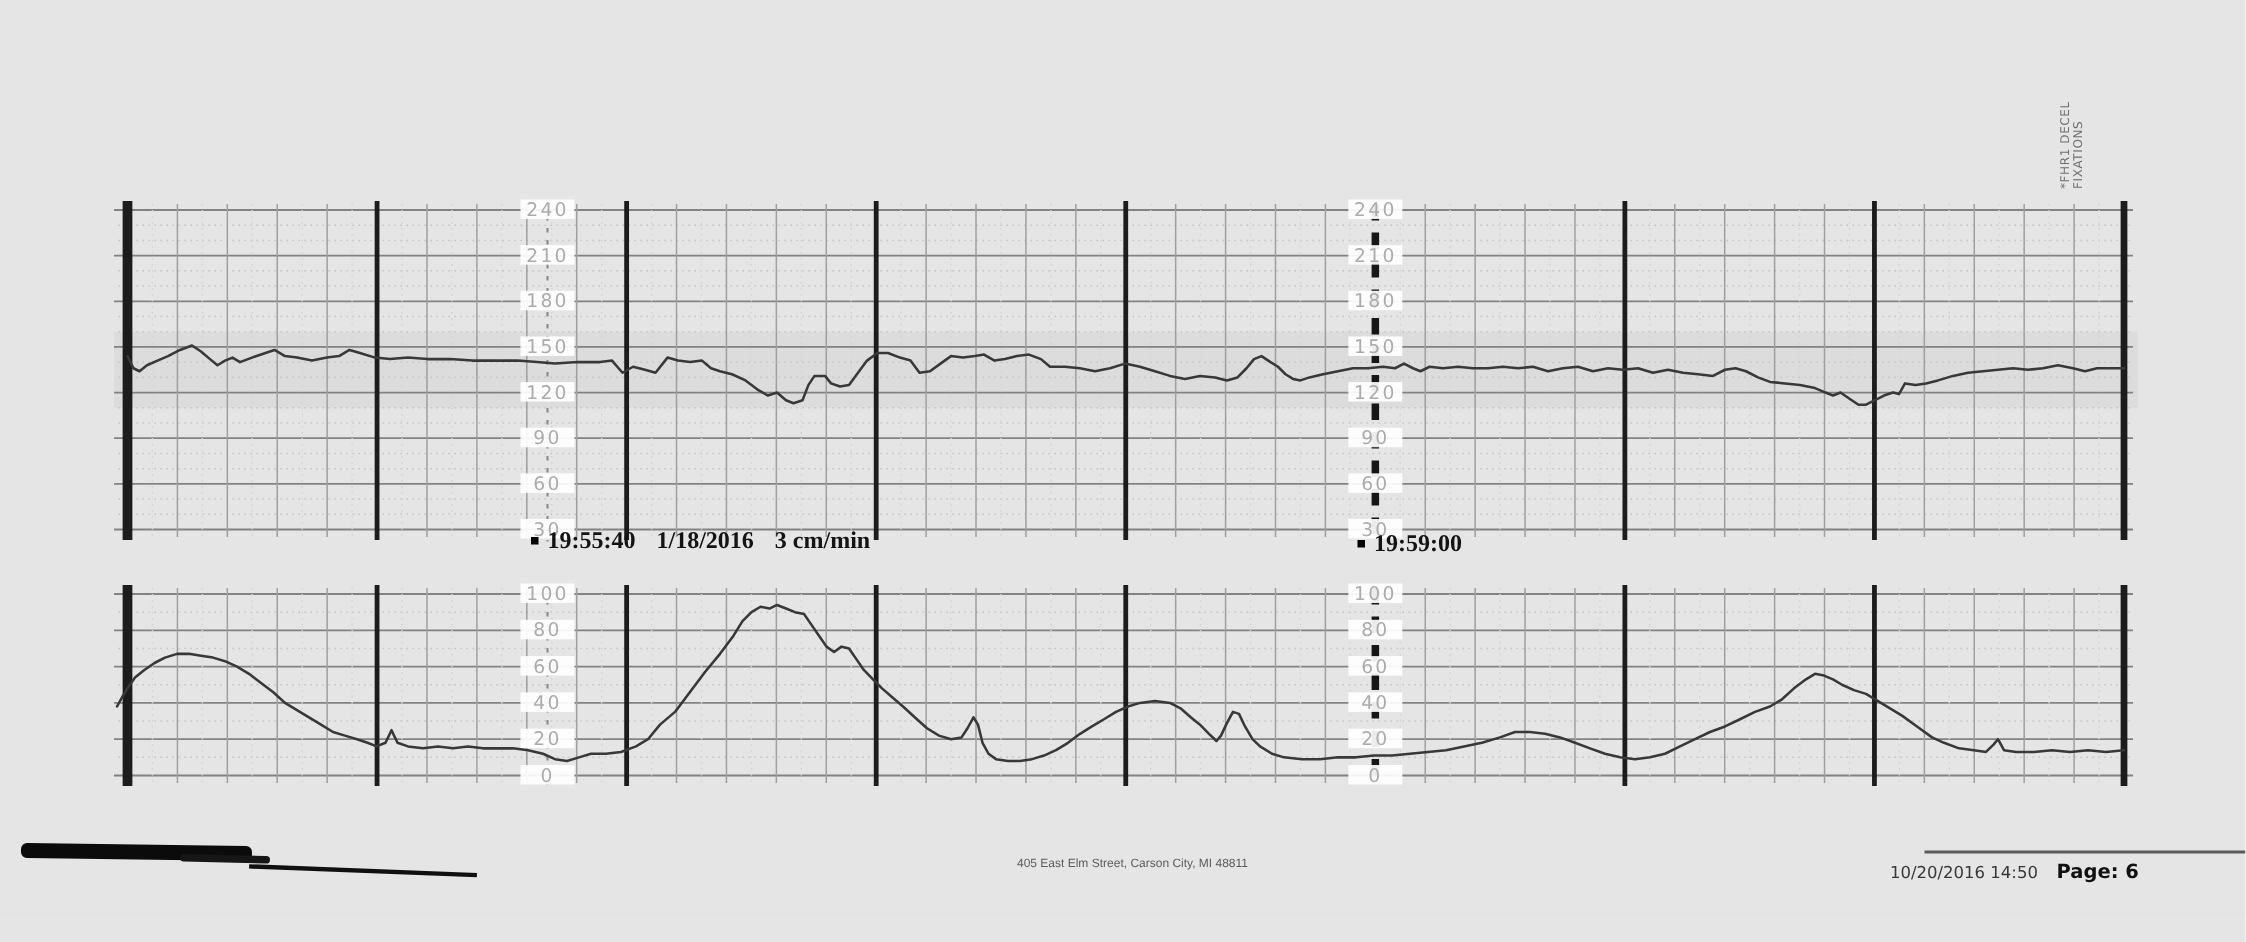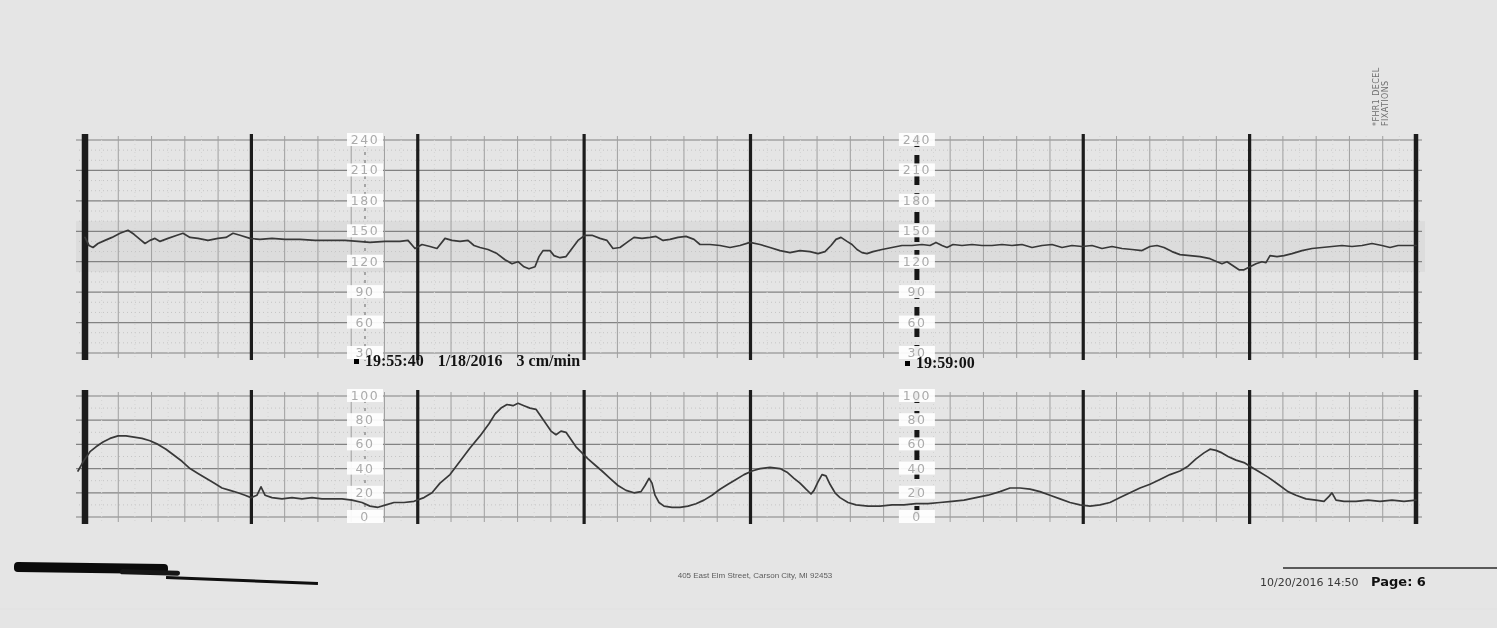--- a/index.html
+++ b/index.html
@@ -298,21 +298,21 @@
 
   <div class="anno" style="left:354px;top:352px;">
     <span class="mark"></span><span class="g">19:55:40</span><span class="g">1/18/2016</span><span>3 cm/min</span>
   </div>
 
   <div class="anno" style="left:905px;top:354px;text-align:right;">
     <span class="mark"></span><span>19:59:00</span>
   </div>
 
   <div class="footer-center">
-    <div>405 East Elm Street, Carson City, MI 92453</div>
+    <div>405 East Elm Street, Carson City, MI 48811</div>
   </div>
 
   <div class="edge-line-right"></div>
 
   <div class="footer-right">
     <span class="dt">10/20/2016 14:50</span>
     <span class="pg">Page: 6</span>
   </div>
 
   <div class="artifact-bar"></div>

